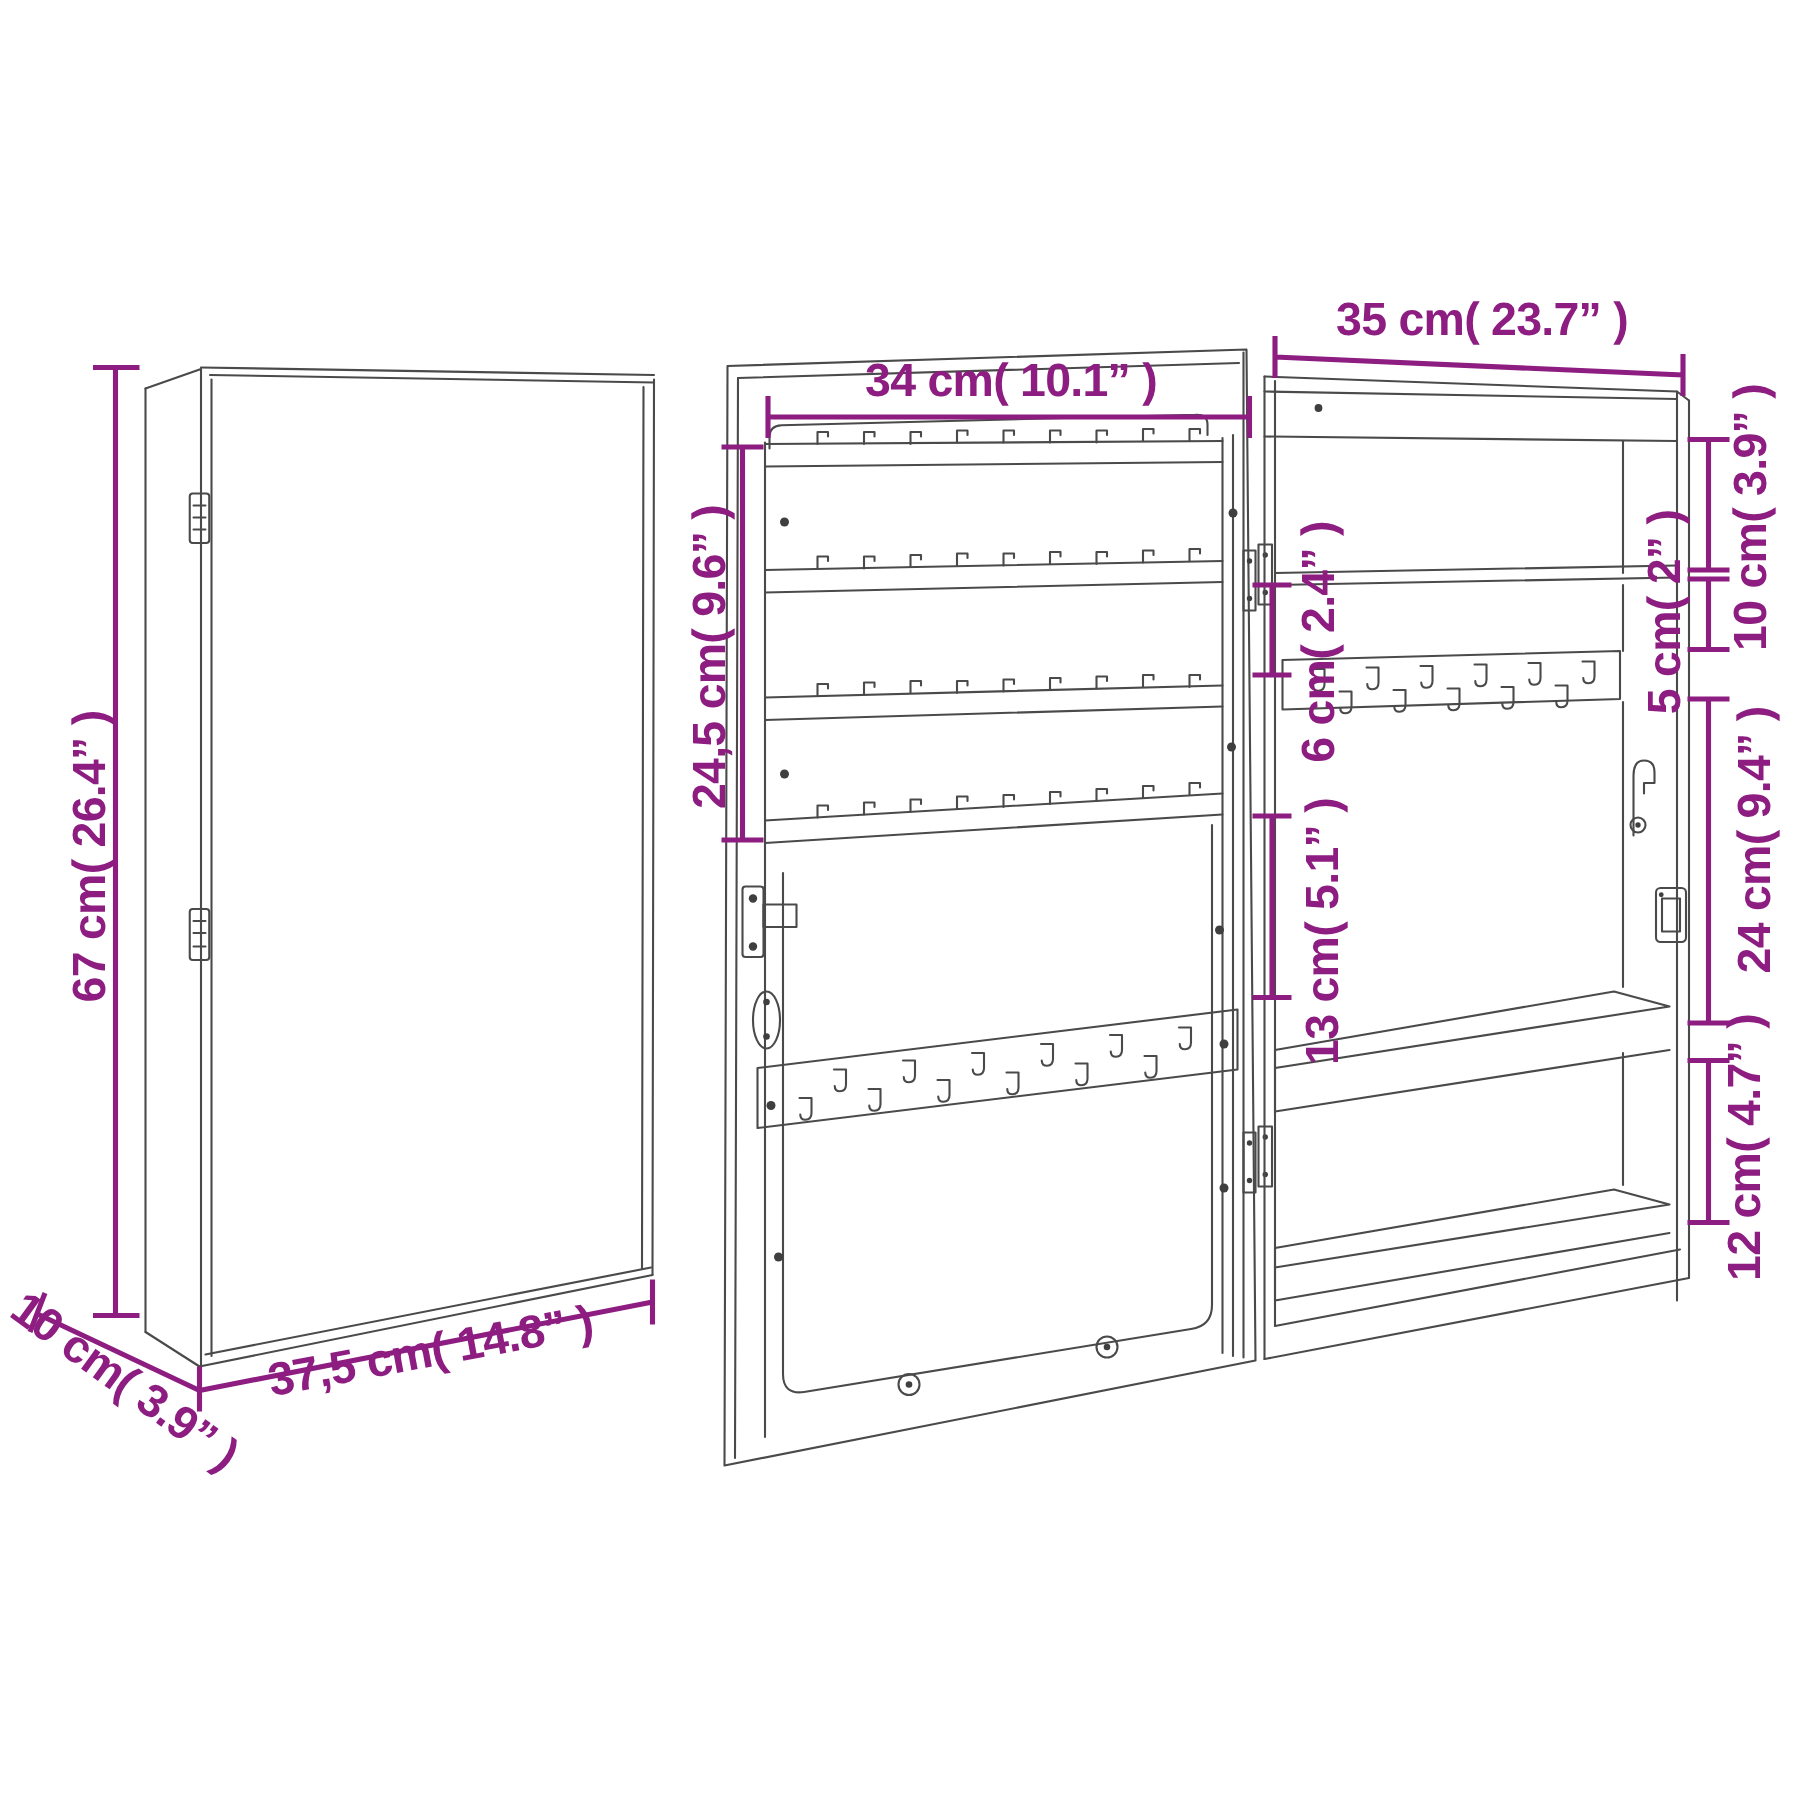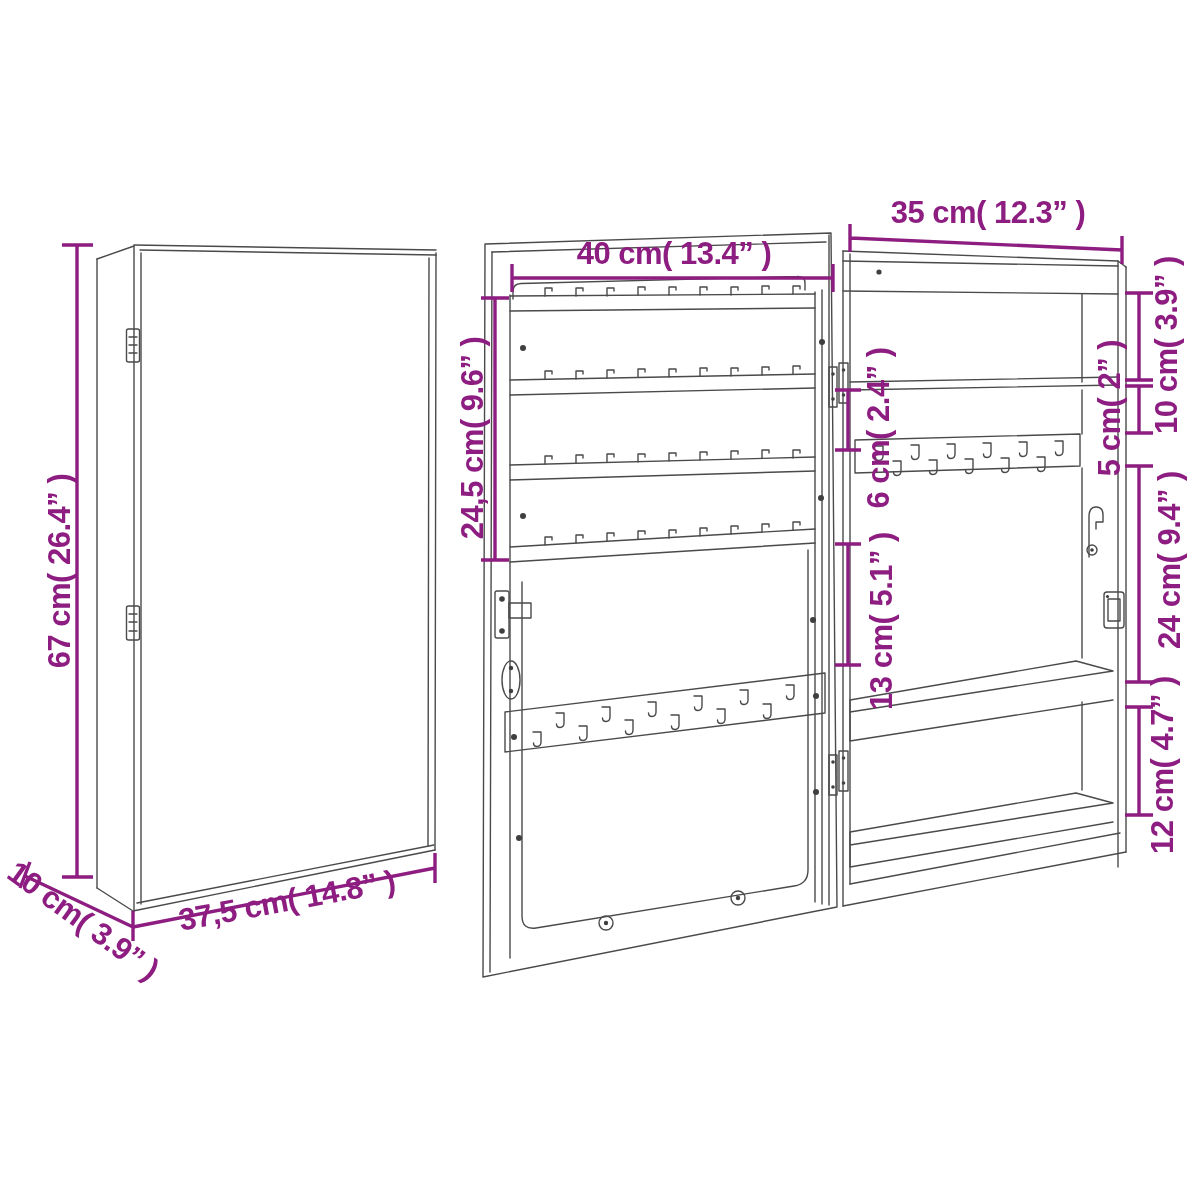--- a/index.html
+++ b/index.html
@@ -220,24 +220,24 @@
     <path d="M1139,386 L1139,433 M1125,386 L1153,386 M1125,433 L1153,433"></path>
     <path d="M1139,466 L1139,682 M1125,466 L1153,466 M1125,682 L1153,682"></path>
     <path d="M1139,707 L1139,815 M1125,707 L1153,707 M1125,815 L1153,815"></path>
   </g>
 </svg>
 
 <div class="dim" style="left:60px;top:571px;transform:translate(-50%,-50%) rotate(-90deg);">67 cm( 26.4” )</div>
 <div class="dim" style="left:83px;top:921px;transform:translate(-50%,-50%) rotate(36deg);">10 cm( 3.9” )</div>
 <div class="dim" style="left:287px;top:901px;transform:translate(-50%,-50%) rotate(-10.5deg);">37,5 cm( 14.8” )</div>
 
-<div class="dim" style="left:674px;top:254px;transform:translate(-50%,-50%);">40 cm( 13.4” )</div>
+<div class="dim" style="left:674px;top:254px;transform:translate(-50%,-50%);">34 cm( 10.1” )</div>
 <div class="dim" style="left:473px;top:438px;transform:translate(-50%,-50%) rotate(-90deg);">24,5 cm( 9.6” )</div>
 <div class="dim" style="left:879px;top:428px;transform:translate(-50%,-50%) rotate(-90deg);">6 cm( 2.4” )</div>
 <div class="dim" style="left:882px;top:621px;transform:translate(-50%,-50%) rotate(-90deg);">13 cm( 5.1” )</div>
 
-<div class="dim" style="left:988px;top:213px;transform:translate(-50%,-50%);">35 cm( 12.3” )</div>
+<div class="dim" style="left:988px;top:213px;transform:translate(-50%,-50%);">35 cm( 23.7” )</div>
 <div class="dim" style="left:1167px;top:345px;transform:translate(-50%,-50%) rotate(-90deg);">10 cm( 3.9” )</div>
 <div class="dim" style="left:1110px;top:408px;transform:translate(-50%,-50%) rotate(-90deg);">5 cm( 2” )</div>
 <div class="dim" style="left:1170px;top:560px;transform:translate(-50%,-50%) rotate(-90deg);">24 cm( 9.4” )</div>
 <div class="dim" style="left:1163px;top:765px;transform:translate(-50%,-50%) rotate(-90deg);">12 cm( 4.7” )</div>
 
 </div>
 
 </body></html>

